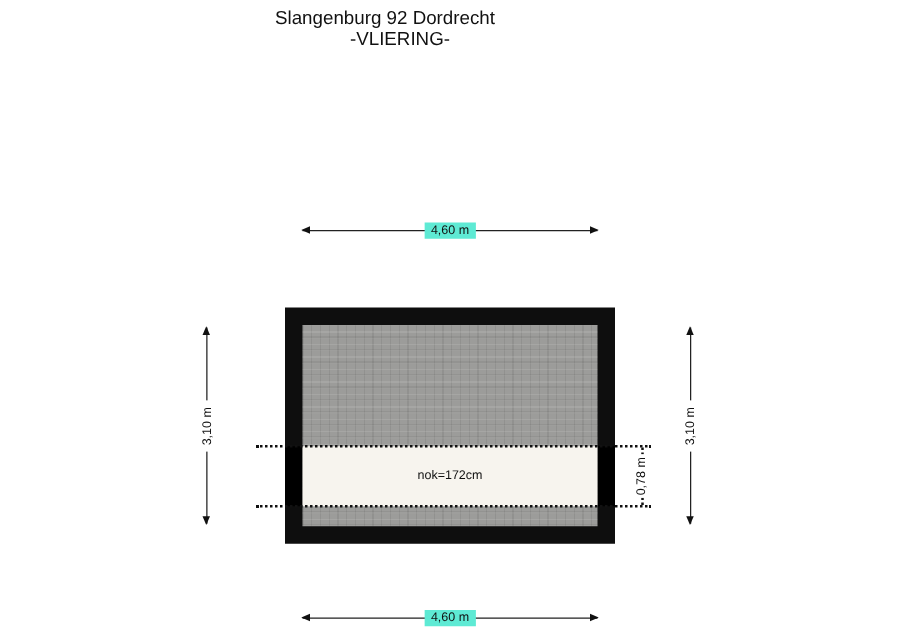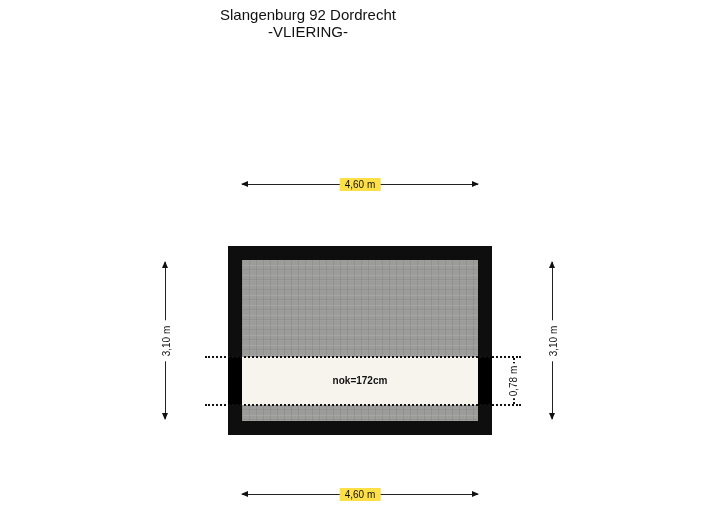--- a/index.html
+++ b/index.html
@@ -1,27 +1,27 @@
 <!DOCTYPE html>
 <html><head>
 <meta charset="utf-8">
 <style>
   html, body { margin: 0; padding: 0; background: #ffffff; }
   body { width: 720px; height: 509px; position: relative; overflow: hidden;
          font-family: "Liberation Sans", sans-serif; color: #111; }
   .title { position: absolute; left: 0; width: 616px; text-align: center; font-size: 15px; line-height: 18px; }
   .t1 { top: 6px; }
-  .t2 { top: 23px; }
+  .t2 { top: 23px; margin-left: 12px; }
   .hdim { position: absolute; height: 14px; }
   .hdim .line { position: absolute; left: 0; right: 0; top: 6px; height: 1px; background: #222; }
   .hdim .arr-l { position: absolute; left: -1px; top: 3px; width: 0; height: 0;
                  border-top: 3.5px solid transparent; border-bottom: 3.5px solid transparent; border-right: 7px solid #111; }
   .hdim .arr-r { position: absolute; right: -1px; top: 3px; width: 0; height: 0;
                  border-top: 3.5px solid transparent; border-bottom: 3.5px solid transparent; border-left: 7px solid #111; }
-  .hdim .lbl { position: absolute; left: 50%; top: 0; transform: translateX(-50%); background: #fde047;
+  .hdim .lbl { position: absolute; left: 50%; top: 0; transform: translateX(-50%); background: #5eead4;
                padding: 0 5px; font-size: 10px; line-height: 13px; white-space: nowrap; }
   .vdim { position: absolute; width: 14px; }
   .vdim .line { position: absolute; top: 0; bottom: 0; left: 6px; width: 1px; background: #222; }
   .vdim .arr-t { position: absolute; top: -1px; left: 3px; width: 0; height: 0;
                  border-left: 3.5px solid transparent; border-right: 3.5px solid transparent; border-bottom: 7px solid #111; }
   .vdim .arr-b { position: absolute; bottom: -1px; left: 3px; width: 0; height: 0;
                  border-left: 3.5px solid transparent; border-right: 3.5px solid transparent; border-top: 7px solid #111; }
   .vdim .lbl { position: absolute; top: 50%; left: 7px; transform: translate(-50%, -50%) rotate(-90deg);
                background: #fff; padding: 0 5px; font-size: 10px; line-height: 13px; white-space: nowrap; }
   .walls { position: absolute; left: 228px; top: 246px; width: 264px; height: 189px; background: #0e0e0e; }
@@ -29,21 +29,21 @@
            background-color: #9c9c9a;
            background-image:
              repeating-linear-gradient(0deg, rgba(255,255,255,0.10) 0px, rgba(255,255,255,0.10) 1px, transparent 1px, transparent 5px),
              repeating-linear-gradient(90deg, rgba(0,0,0,0.07) 0px, rgba(0,0,0,0.07) 1px, transparent 1px, transparent 7px),
              repeating-linear-gradient(0deg, rgba(0,0,0,0.06) 0px, rgba(0,0,0,0.06) 2px, transparent 2px, transparent 10px); }
   .strip { position: absolute; left: 242px; top: 357px; width: 236px; height: 48px; background: #f7f4ee; }
   .strip-wall-l { position: absolute; left: 228px; top: 357px; width: 14px; height: 48px; background: #000; }
   .strip-wall-r { position: absolute; left: 478px; top: 357px; width: 14px; height: 48px; background: #000; }
   .dots { position: absolute; height: 0; border-top: 2.5px dotted #111; }
   .strip-label { position: absolute; left: 242px; top: 374px; width: 236px; text-align: center;
-                 font-size: 10px; line-height: 13px; font-weight: bold; }
+                 font-size: 10px; line-height: 13px; }
   .small-vdim { position: absolute; left: 504px; top: 358px; width: 20px; height: 46px; }
   .small-vdim .vline { position: absolute; left: 9px; top: 0; bottom: 0; border-left: 2px dotted #111; }
   .small-vdim .lbl { position: absolute; top: 50%; left: 10px; transform: translate(-50%, -50%) rotate(-90deg);
                      background: #fff; padding: 0 2px; font-size: 10px; line-height: 12px; white-space: nowrap; }
 </style>
 </head>
 <body>
 
 <div>
 

